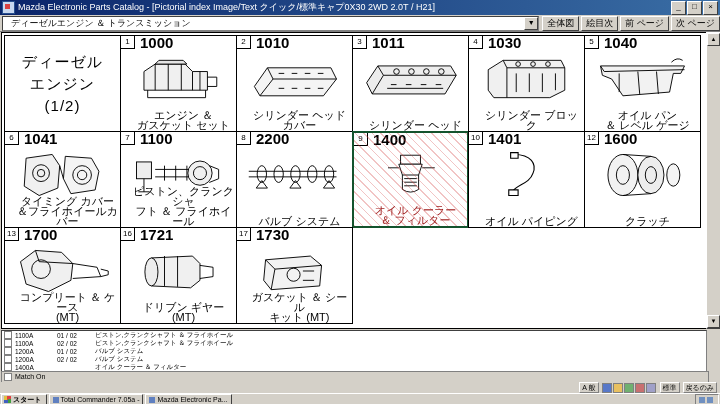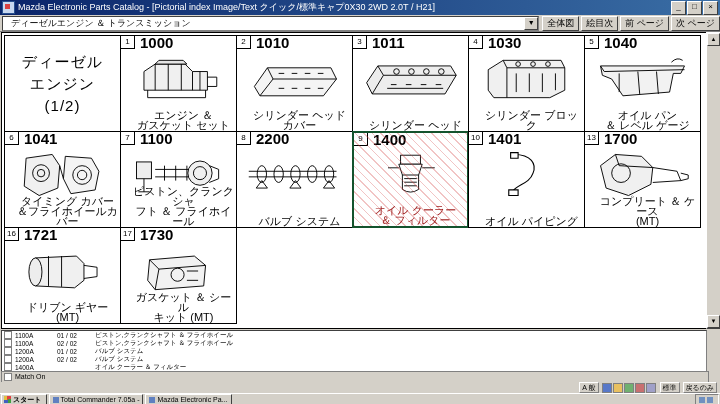--- a/index.html
+++ b/index.html
@@ -400,20 +400,37 @@
               <path d="M42 8 C60 8 66 18 62 28 C58 40 44 40 40 48"></path>
               <path d="M38 6 L46 6 L46 12 L38 12 Z" fill="#fff"></path>
               <path d="M36 46 L46 46 L46 52 L36 52 Z" fill="#fff"></path>
             </g>
           </svg>
         </div>
         <div class="cap"><span>オイル パイピング</span></div>
       </div>
 
 
+      <div class="cell">
+        <div class="num">12</div>
+        <div class="code">1600</div>
+        <div class="art">
+          <svg viewBox="0 0 110 60">
+            <g fill="none" stroke="#000" stroke-width="1">
+              <ellipse cx="34" cy="30" rx="16" ry="22" fill="#f2f2f2"></ellipse>
+              <ellipse cx="34" cy="30" rx="7" ry="10"></ellipse>
+              <ellipse cx="64" cy="30" rx="14" ry="20" fill="#ededed"></ellipse>
+              <ellipse cx="64" cy="30" rx="6" ry="9"></ellipse>
+              <path d="M34 8 L64 10 M34 52 L64 50"></path>
+              <ellipse cx="88" cy="30" rx="7" ry="12" fill="#f4f4f4"></ellipse>
+            </g>
+          </svg>
+        </div>
+        <div class="cap"><span>クラッチ</span></div>
+      </div>
 
       <div class="cell">
         <div class="num">13</div>
         <div class="code">1700</div>
         <div class="art">
           <svg viewBox="0 0 110 60">
             <g fill="none" stroke="#000" stroke-width="1">
               <path d="M10 20 L26 8 L54 10 L66 22 L64 40 L40 52 L16 44 Z" fill="#f0f0f0"></path>
               <path d="M66 22 L92 26 L96 36 L66 38"></path>
               <circle cx="32" cy="28" r="10"></circle>

